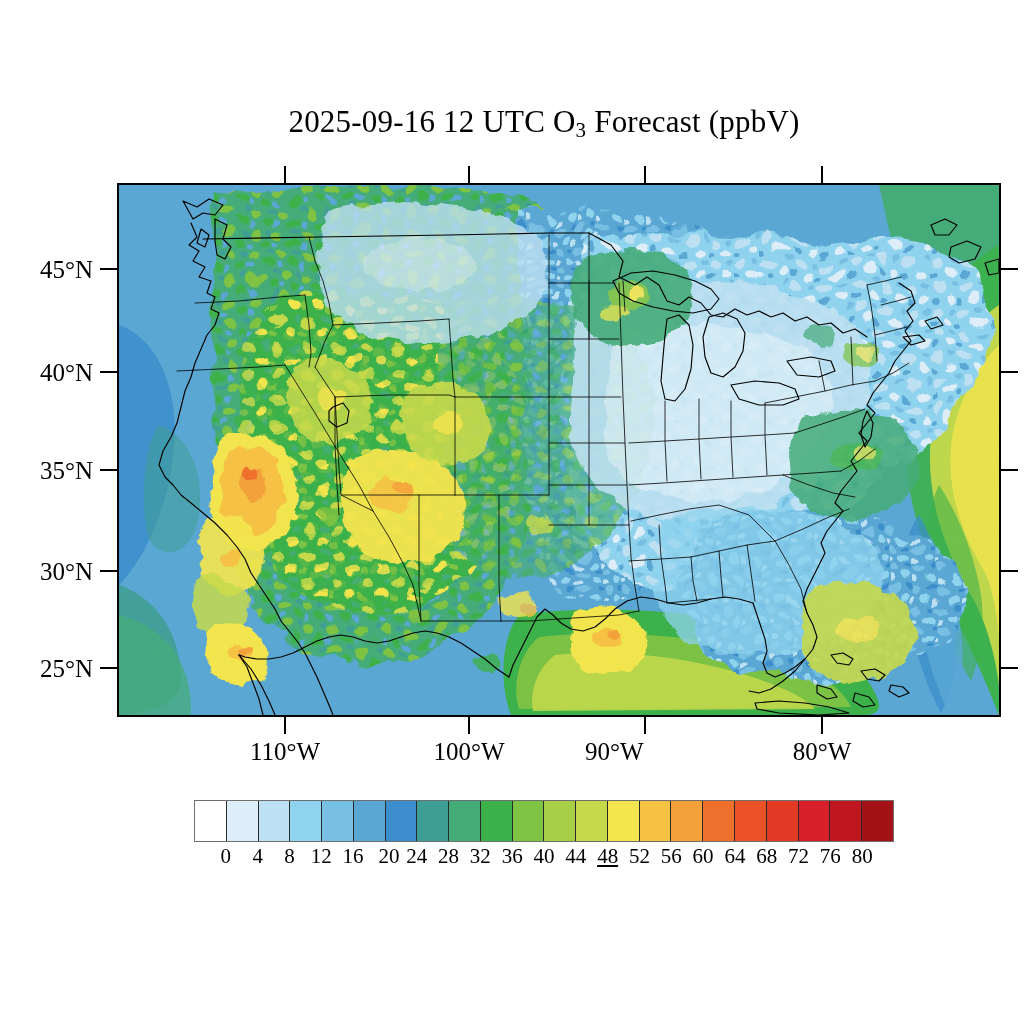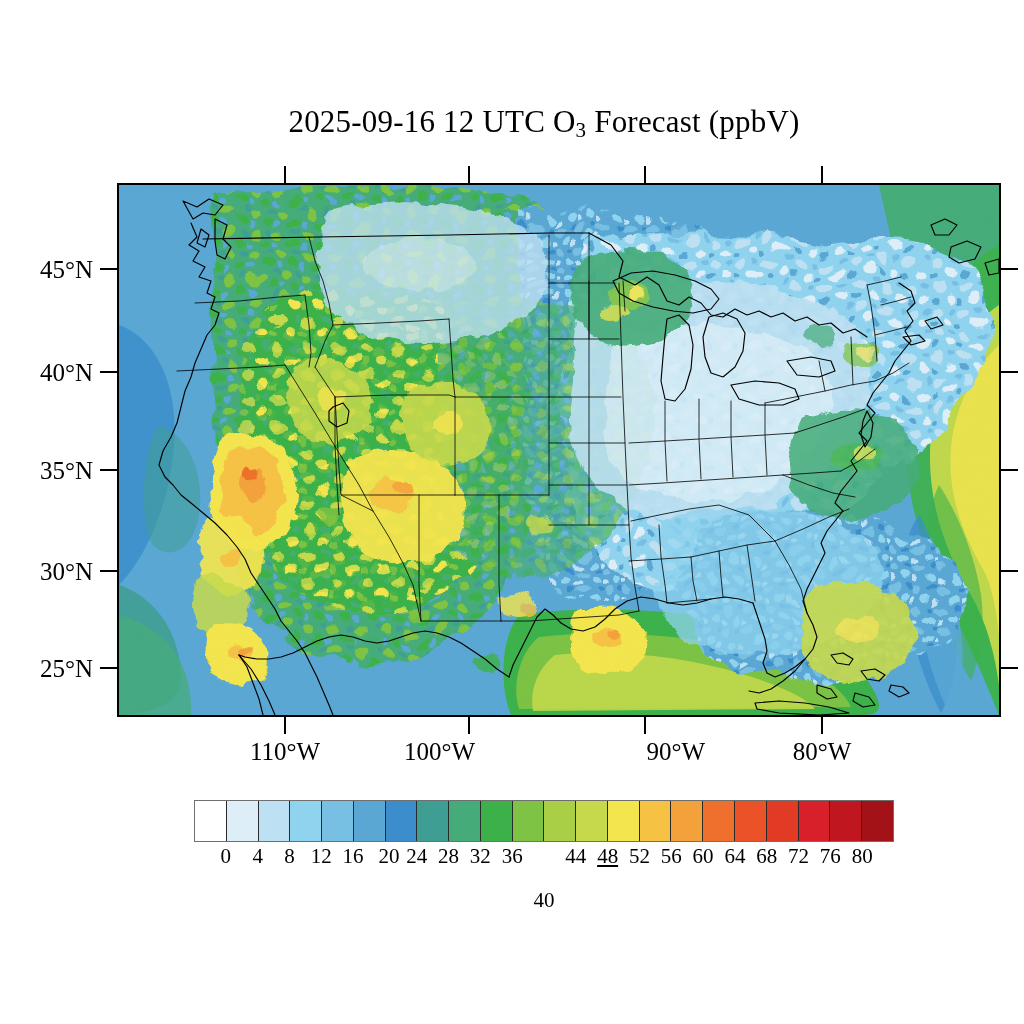--- a/index.html
+++ b/index.html
@@ -438,25 +438,25 @@
   <div class="axlabel ylabel" style="left:18px;top:655px;width:75px;">25°N</div>
   <div class="tick" style="left:100px;top:667px;width:17px;height:2px;"></div>
   <div class="tick" style="left:1001px;top:667px;width:17px;height:2px;"></div>
 
   <div class="tick" style="left:284px;top:166px;width:2px;height:17px;"></div>
   <div class="tick" style="left:284px;top:717px;width:2px;height:17px;"></div>
   <div class="axlabel" style="left:220px;top:738px;width:130px;text-align:center;">110°W</div>
 
   <div class="tick" style="left:468px;top:166px;width:2px;height:17px;"></div>
   <div class="tick" style="left:468px;top:717px;width:2px;height:17px;"></div>
-  <div class="axlabel" style="left:404px;top:738px;width:130px;text-align:left;">100°W</div>
+  <div class="axlabel" style="left:404px;top:738px;width:130px;text-align:center;">100°W</div>
 
   <div class="tick" style="left:644px;top:166px;width:2px;height:17px;"></div>
   <div class="tick" style="left:644px;top:717px;width:2px;height:17px;"></div>
-  <div class="axlabel" style="left:585px;top:738px;width:120px;text-align:right;">90°W</div>
+  <div class="axlabel" style="left:585px;top:738px;width:120px;text-align:left;">90°W</div>
 
   <div class="tick" style="left:821px;top:166px;width:2px;height:17px;"></div>
   <div class="tick" style="left:821px;top:717px;width:2px;height:17px;"></div>
   <div class="axlabel" style="left:762px;top:738px;width:120px;text-align:center;">80°W</div>
 
   <div class="cb-wrap">
     <div class="cb" id="cb-swatches">
         <i style="background: rgb(255, 255, 255);"></i>
         <i style="background: rgb(221, 238, 248);"></i>
         <i style="background: rgb(189, 224, 242);"></i>
@@ -484,21 +484,21 @@
         <span style="left: 31.8182px;">0</span>
         <span style="left: 63.6364px;">4</span>
         <span style="left: 95.4545px;">8</span>
         <span style="left: 127.273px;">12</span>
         <span style="left: 159.091px;">16</span>
         <span style="left: 195px;">20</span>
         <span style="left: 222.727px;">24</span>
         <span style="left: 254.545px;">28</span>
         <span style="left: 286.364px;">32</span>
         <span style="left: 318.182px;">36</span>
-        <span style="left: 350px; margin-top: 44px;">40</span>
+        <span style="left: 350px;">40</span>
         <span style="left: 381.818px;">44</span>
         <span style="left: 413.636px; text-decoration: underline;">48</span>
         <span style="left: 445.455px;">52</span>
         <span style="left: 477.273px;">56</span>
         <span style="left: 509.091px;">60</span>
         <span style="left: 540.909px;">64</span>
         <span style="left: 572.727px;">68</span>
         <span style="left: 604.545px;">72</span>
         <span style="left: 636.364px;">76</span>
         <span style="left: 668.182px;">80</span>

